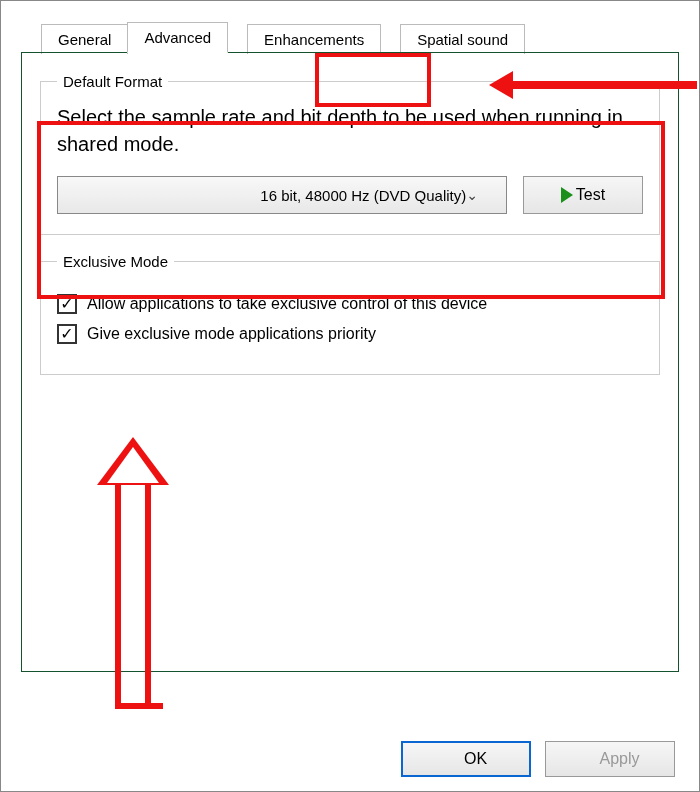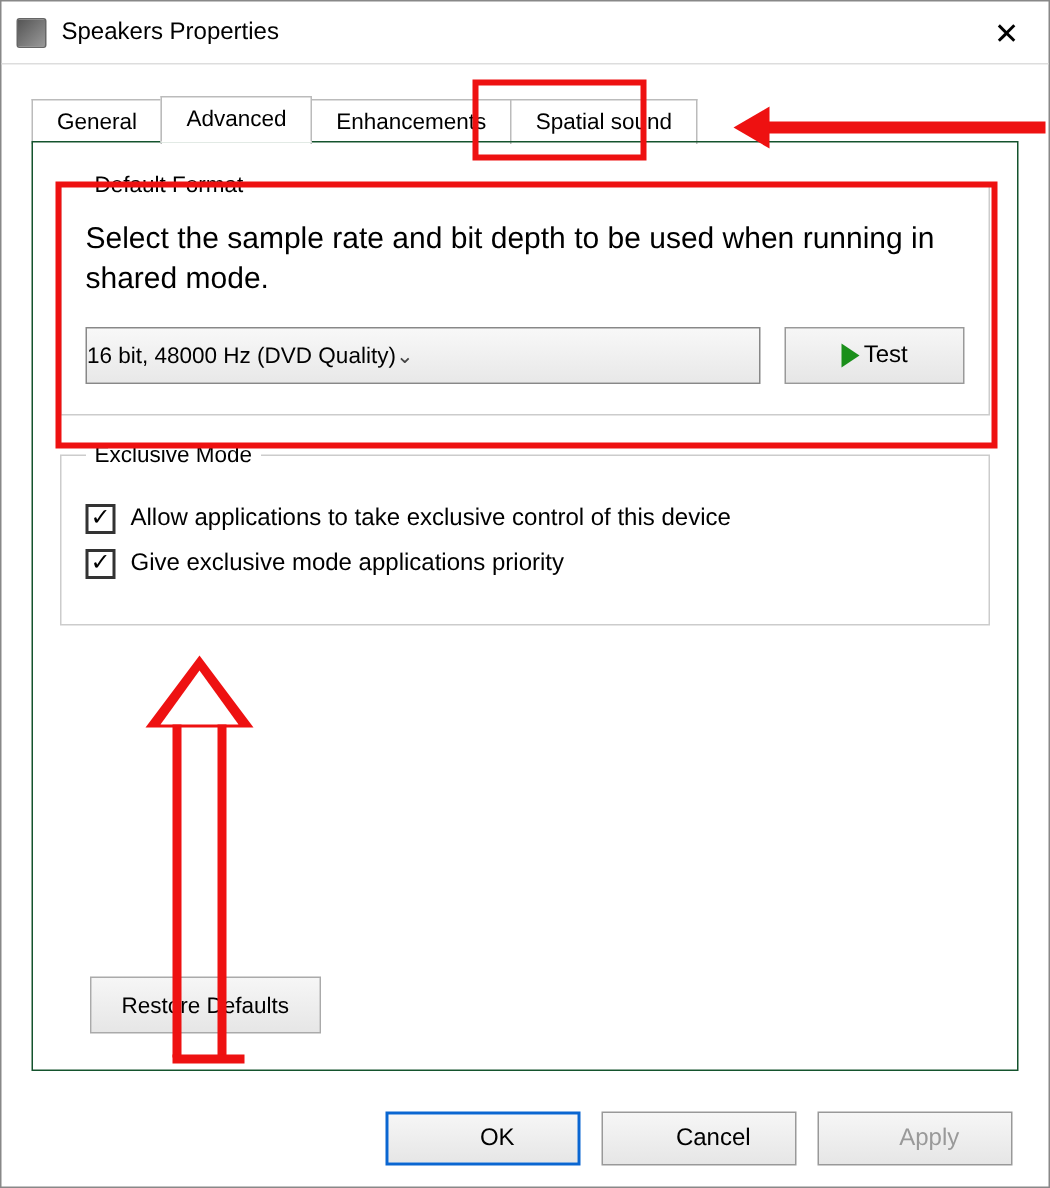--- a/index.html
+++ b/index.html
@@ -60,21 +60,21 @@
     position: relative;
     top: 1px;
     cursor: pointer;
     font-size: 15px;
   }
   .tab.active {
     background: #fff;
     z-index: 2;
     border-bottom: 1px solid #fff;
   }
-  .tab.nonactive { top: 2px; }
+  .tab.nonactive { top: 2px; margin-left: 20px; }
   .content {
     border: 1px solid #14532d;
     margin: 0 20px 10px 20px;
     padding: 20px 18px;
     height: 620px;
     position: relative;
   }
   fieldset {
     border: 1px solid #ccc;
     margin: 0 0 18px 0;
@@ -91,22 +91,22 @@
     line-height: 1.35;
   }
   .format-row { display: flex; gap: 16px; align-items: center; }
   .combo {
     flex: 1;
     height: 38px;
     border: 1px solid #888;
     background: linear-gradient(#f8f8f8,#e8e8e8);
     display: flex;
     align-items: center;
-    justify-content: flex-start;
-    padding: 0 0;
+    justify-content: flex-end;
+    padding: 0 28px;
     cursor: pointer;
     font-size: 15px;
   }
   .chev { font-size: 14px; color:#444; }
   .btn {
     height: 38px;
     min-width: 120px;
     border: 1px solid #999;
     background: linear-gradient(#f6f6f6,#e6e6e6);
     display: flex;
@@ -211,27 +211,20 @@
     position:absolute;
     width:48px;height:6px;background:#e11;
   }
   .box-default-format { left: 36px; top: 120px; width: 628px; height: 178px; }
 </style>
 </head>
 <body>
 
 <div class="window">
 
-  <div class="titlebar">
-    <div class="title-icon"></div>
-    <div class="title-text">Speakers Properties</div>
-    <div class="close-btn">
-      <span>✕</span>
-    </div>
-  </div>
 
   <div class="tabstrip">
     <div class="tab nonactive"><span>General</span></div>
     <div class="tab active"><span>Advanced</span></div>
     <div class="tab nonactive"><span>Enhancements</span></div>
     <div class="tab nonactive"><span>Spatial sound</span></div>
   </div>
 
   <div class="content">
 
@@ -255,31 +248,25 @@
       <div class="check-row">
         <div class="checkbox">✓</div>
         <span>Allow applications to take exclusive control of this device</span>
       </div>
       <div class="check-row">
         <div class="checkbox">✓</div>
         <span>Give exclusive mode applications priority</span>
       </div>
     </fieldset>
 
-    <div class="restore-btn">
-      <span>Restore Defaults</span>
-    </div>
   </div>
 
   <div class="footer">
     <div class="fbtn primary">
         <span>OK</span>
-      </div>
-    <div class="fbtn">
-        <span>Cancel</span>
       </div>
     <div class="fbtn disabled">
         <span>Apply</span>
       </div>
   </div>
 
   <div class="red-box" style="left:314px; top:52px; width:116px; height:54px;"></div>
   <div class="red-box box-default-format"></div>
 
   <div class="red-arrow" style="left:510px; top:80px; width:186px;">

